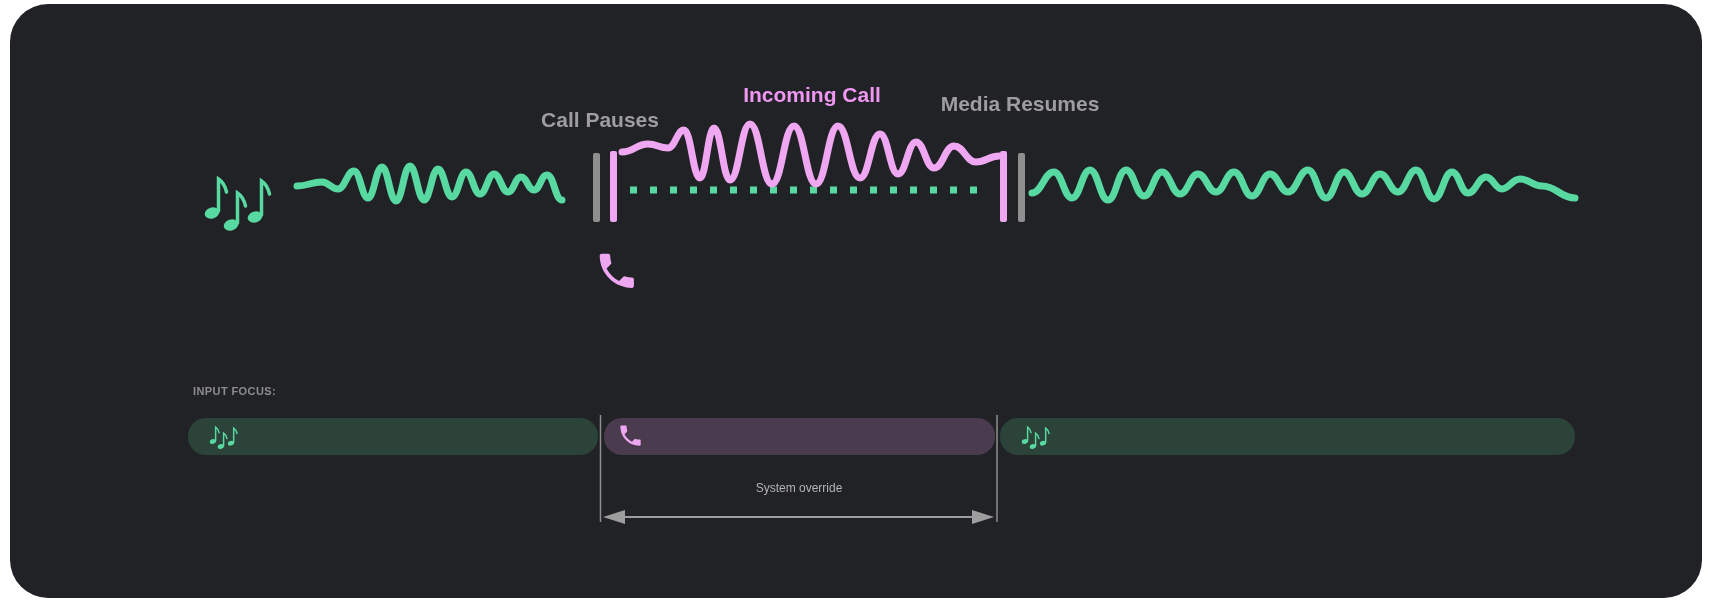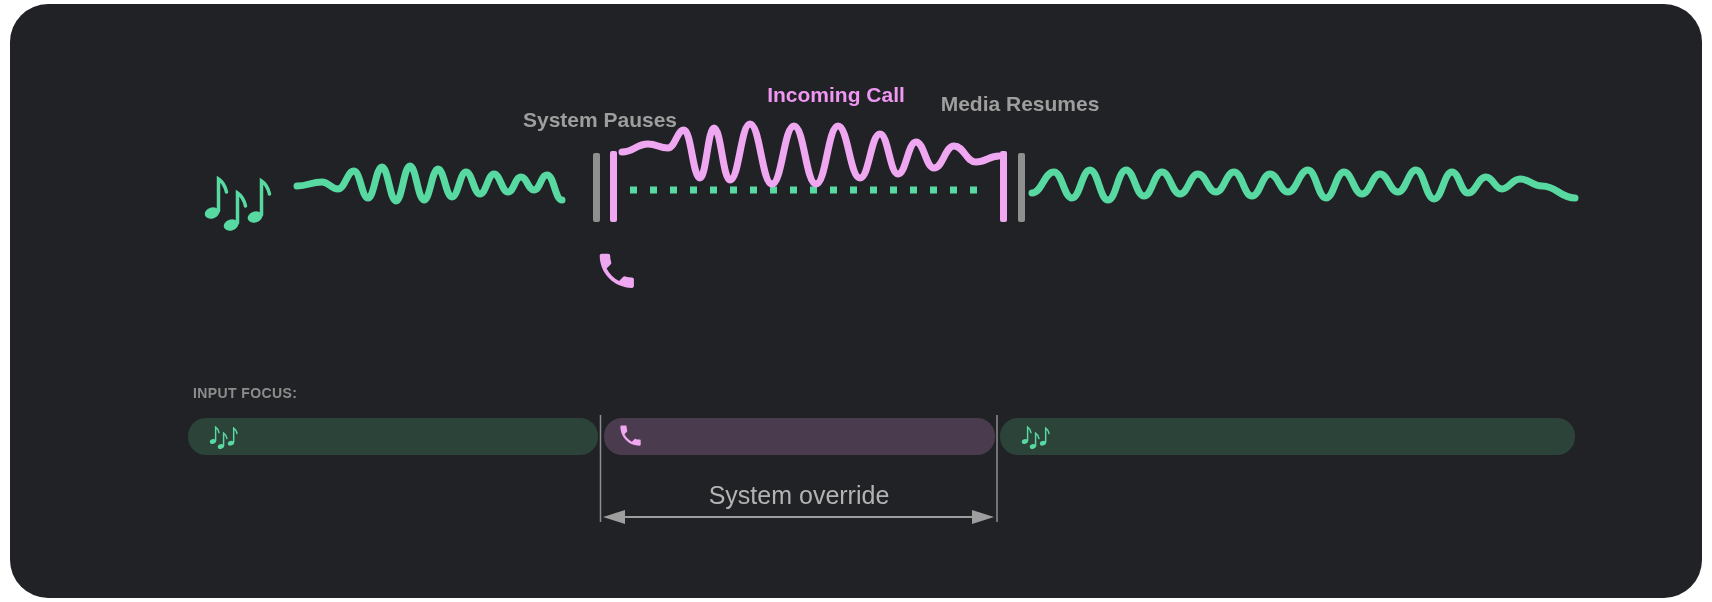--- a/index.html
+++ b/index.html
@@ -24,26 +24,26 @@
   .panel{
     position:absolute;left:10px;top:4px;width:1692px;height:594px;
     background:var(--panel);border-radius:38px;
   }
   .label{
     position:absolute;transform:translateX(-50%);
     font-size:21px;font-weight:bold;color:var(--label-gray);white-space:nowrap;
   }
   .label.pink{color:var(--call-label)}
   .heading{
-    position:absolute;font-size:14px;font-weight:bold;letter-spacing:.4px;
+    position:absolute;font-size:11px;font-weight:bold;letter-spacing:.4px;
     color:var(--heading-gray);white-space:nowrap;
   }
   .override-label{
     position:absolute;transform:translateX(-50%);
-    font-size:25px;color:var(--override-gray);white-space:nowrap;
+    font-size:12px;color:var(--override-gray);white-space:nowrap;
   }
   .focus-bar{position:absolute;top:418px;height:37px;border-radius:18px}
   .focus-bar.media{background:var(--media-bar)}
   .focus-bar.call{background:var(--call-bar)}
   svg.layer{position:absolute;left:0;top:0;pointer-events:none}
   .media-stroke{stroke:var(--media-wave);fill:none;stroke-width:7;stroke-linecap:round;stroke-linejoin:round}
   .call-stroke{stroke:var(--call-wave);fill:none;stroke-width:7;stroke-linecap:round;stroke-linejoin:round}
   .dotted{stroke:var(--media-wave);stroke-width:7;stroke-dasharray:7 13;fill:none}
   .marker-gray{fill:var(--marker-gray)}
   .marker-pink{fill:var(--call-wave)}
@@ -133,17 +133,17 @@
 
   <line class="vline" x1="600.5" y1="415" x2="600.5" y2="522"></line>
   <line class="vline" x1="997" y1="415" x2="997" y2="522"></line>
   <g>
     <line class="arrow-line" x1="620" y1="517" x2="978" y2="517"></line>
     <polygon class="arrow-head" points="603,517 625,510 625,524"></polygon>
     <polygon class="arrow-head" points="994,517 972,510 972,524"></polygon>
   </g>
 </svg>
 
-<div class="label" style="left:600px;top:108px">System Pauses</div>
-<div class="label pink" style="left:836px;top:83px">Incoming Call</div>
+<div class="label" style="left:600px;top:108px">Call Pauses</div>
+<div class="label pink" style="left:812px;top:83px">Incoming Call</div>
 <div class="label" style="left:1020px;top:92px">Media Resumes</div>
 <div class="heading" style="left:193px;top:385px">INPUT FOCUS:</div>
 <div class="override-label" style="left:799px;top:481px">System override</div>
 
 </body></html>

